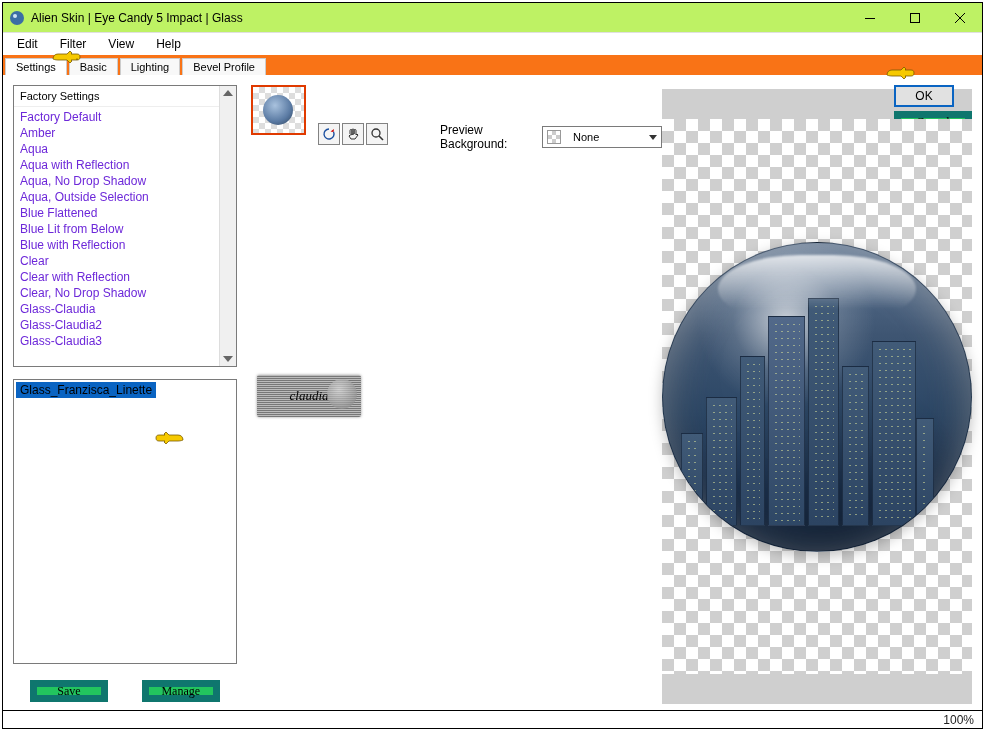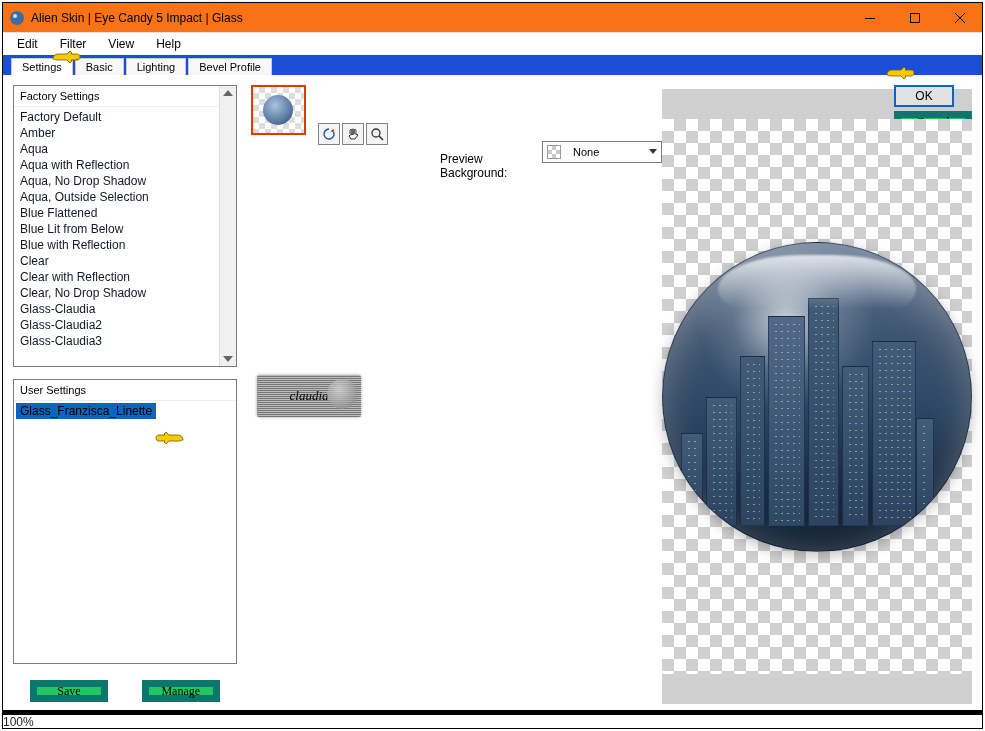--- a/index.html
+++ b/index.html
@@ -2,62 +2,62 @@
 <html><head>
 <meta charset="utf-8">
 <style>
 * { box-sizing: border-box; margin: 0; padding: 0; font-family: "Segoe UI", Tahoma, sans-serif; font-size: 12px; }
 html, body { width: 985px; height: 731px; background: #fff; overflow: hidden; }
 
 
 .outer-border { position: absolute; inset: 2px; border: 1px solid #000; background: #fff; }
 .window { position: absolute; inset: 0; display: flex; flex-direction: column; }
 
-.titlebar { height: 30px; background: #f97316; display: flex; align-items: center; padding-left: 6px; border-bottom: 1px solid #e0e0e0; }
+.titlebar { height: 30px; background: #bef264; display: flex; align-items: center; padding-left: 6px; border-bottom: 1px solid #e0e0e0; }
 .titlebar .app-icon { width: 16px; height: 16px; margin-right: 6px; }
 .titlebar .title { flex: 1; color: #000; font-size: 12px; }
 .titlebar .win-controls { display: flex; }
 .titlebar .win-btn { width: 45px; height: 28px; display: flex; align-items: center; justify-content: center; }
 
 .menubar { height: 22px; display: flex; align-items: center; padding-left: 4px; gap: 2px; }
 .menubar .menu-item { padding: 2px 10px; position: relative; }
 
-.tabbar { height: 20px; background: #1d4ed8; display: flex; align-items: flex-end; padding-left: 8px; }
+.tabbar { height: 20px; background: #f97316; display: flex; align-items: flex-end; padding-left: 2px; }
 .tabbar .tab { padding: 2px 10px; border: 1px solid #ccc; border-bottom: none; background: #f8f8f8; margin-right: 2px; font-size: 11px; }
 .tabbar .tab.active { background: #fff; }
 
 .body-area { flex: 1; display: flex; padding: 10px 10px 6px 10px; gap: 14px; position: relative; background: #fff; }
 
 .left-col { width: 328px; display: flex; flex-direction: column; gap: 12px; }
 .box { border: 1px solid #7a7a7a; background: #fff; position: relative; overflow: hidden; }
 .box .header { padding: 4px 6px; font-size: 11px; border-bottom: 1px solid #eee; }
 .box .scroll { position: absolute; top: 0; right: 0; width: 17px; height: 100%; background: #f0f0f0; border-left: 1px solid #ddd; }
 .box .scroll::before, .box .scroll::after { content: ""; position: absolute; left: 3px; width: 0; height: 0; border-left: 5px solid transparent; border-right: 5px solid transparent; }
 .box .scroll::before { top: 4px; border-bottom: 6px solid #666; }
 .box .scroll::after { bottom: 4px; border-top: 6px solid #666; }
 .list { padding: 2px 0; overflow: hidden; }
-.list .row { padding: 1px 6px; font-size: 12px; color: #0f172a; white-space: nowrap; }
+.list .row { padding: 1px 6px; font-size: 12px; color: #6d28d9; white-space: nowrap; }
 .list .row.selected { background: #0a64c2; color: #000000; display: inline-block; margin-left: 2px; padding: 1px 4px; }
 
 .bottom-buttons { display: flex; justify-content: space-around; padding: 4px 0 2px 0; }
 .btn { min-width: 78px; height: 22px; background: #22c55e; border: 7px solid #0f766e; display: inline-flex; align-items: center; justify-content: center; font-size: 12px; font-family: Liberation Serif, serif; }
 
 .right-col { flex: 1; display: flex; flex-direction: row; position: relative; }
 .top-controls { height: 72px; display: flex; align-items: flex-start; gap: 12px; padding-top: 0; }
 .thumb-frame { width: 64px; height: 50px; border: 2px solid #e03a00; display: flex; align-items: center; justify-content: center; background-image:
   linear-gradient(45deg,#ddd 25%,transparent 25%,transparent 75%,#ddd 75%),
   linear-gradient(45deg,#ddd 25%,transparent 25%,transparent 75%,#ddd 75%);
   background-size: 12px 12px; background-position: 0 0, 6px 6px; background-color: #fff; }
 .thumb-inner { width: 30px; height: 30px; border-radius: 50%; background: radial-gradient(circle at 40% 35%, #a9c2de 0%, #5a7aa3 60%, #2b3f56 100%); }
 
 .tool-icons { display: flex; gap: 2px; align-items: center; margin-top: 38px; }
 .tool-icons .tool { width: 22px; height: 22px; border: 1px solid #828282; background: #f4f4f4; display: flex; align-items: center; justify-content: center; }
 
 .preview-bg-row { display: flex; align-items: center; gap: 6px; margin-top: 38px; margin-left: 40px; }
-.preview-bg-row label { font-size: 12px; margin-top: 29px; }
+.preview-bg-row label { font-size: 12px; }
 .preview-bg-select { width: 140px; height: 22px; border: 1px solid #7a7a7a; background: #fff; display: flex; align-items: center; padding: 0 4px; gap: 12px; }
 .preview-bg-select .sw { width: 14px; height: 14px;
   background-image: linear-gradient(45deg,#ccc 25%,transparent 25%,transparent 75%,#ccc 75%),linear-gradient(45deg,#ccc 25%,transparent 25%,transparent 75%,#ccc 75%);
   background-size: 8px 8px; background-position: 0 0,4px 4px; background-color: #fff; border: 1px solid #999; }
 .preview-bg-select .txt { flex: 1; font-size: 11px; }
 .preview-bg-select .arr { width: 0; height: 0; border-left: 4px solid transparent; border-right: 4px solid transparent; border-top: 5px solid #333; }
 
 .ok-cancel { position: absolute; top: 0; right: 0; display: flex; flex-direction: column; gap: 4px; }
 .ok-btn { width: 60px; height: 22px; border: 2px solid #0a64c2; background: #e1e1e1; display: flex; align-items: center; justify-content: center; }
 
@@ -84,21 +84,21 @@
 .b2 { left: 25%; width: 8%; height: 55%; }
 .b3 { left: 34%; width: 12%; height: 68%; background: linear-gradient(180deg,#52698a 0%,#2e4765 100%); }
 .b4 { left: 47%; width: 10%; height: 74%; }
 .b5 { left: 58%; width: 9%; height: 52%; }
 .b6 { left: 68%; width: 14%; height: 60%; }
 .b7 { left: 6%; width: 7%; height: 30%; }
 .b8 { left: 82%; width: 6%; height: 35%; }
 .glass-ball .highlight { position: absolute; top: 4%; left: 18%; width: 64%; height: 22%; border-radius: 50%/60%;
   background: linear-gradient(180deg, rgba(255,255,255,0.75), rgba(255,255,255,0) 80%); filter: blur(1px); }
 
-.status-bar { height: 18px; display: flex; align-items: center; padding-right: 8px; font-size: 11px; color: #222; border-top: 5px solid #000000; }
+.status-bar { height: 18px; display: flex; justify-content: flex-end; align-items: center; padding-right: 8px; font-size: 11px; color: #222; border-top: 1px solid #000000; }
 
 .hand-pointer { position: absolute; width: 30px; height: 20px; pointer-events: none; }
 .hp1 { top: 46px; left: 48px; }
 .hp2 { top: 427px; left: 152px; }
 .hp3 { top: 62px; left: 882px; }
 
 .claudia-badge { position: absolute; top: 300px; left: 254px; width: 104px; height: 42px;
   background: repeating-linear-gradient(0deg,#777 0 1px,#bbb 1px 2px);
   border-radius: 2px; display: flex; align-items: center; justify-content: center;
   font-style: italic; color: #000; font-family: Georgia, serif; font-size: 13px;
@@ -171,21 +171,20 @@
           <div class="row">Clear with Reflection</div>
           <div class="row">Clear, No Drop Shadow</div>
           <div class="row">Glass-Claudia</div>
           <div class="row">Glass-Claudia2</div>
           <div class="row">Glass-Claudia3</div>
         </div>
         <div class="scroll"></div>
       </div>
 
       <div class="box" style="flex:1;">
-        <div class="header">User Settings</div>
         <div class="list">
           <div><span class="row selected">Glass_Franzisca_Linette</span></div>
         </div>
       </div>
 
       <div class="bottom-buttons">
         <div class="btn">Save</div>
         <div class="btn">Manage</div>
       </div>
     </div>

